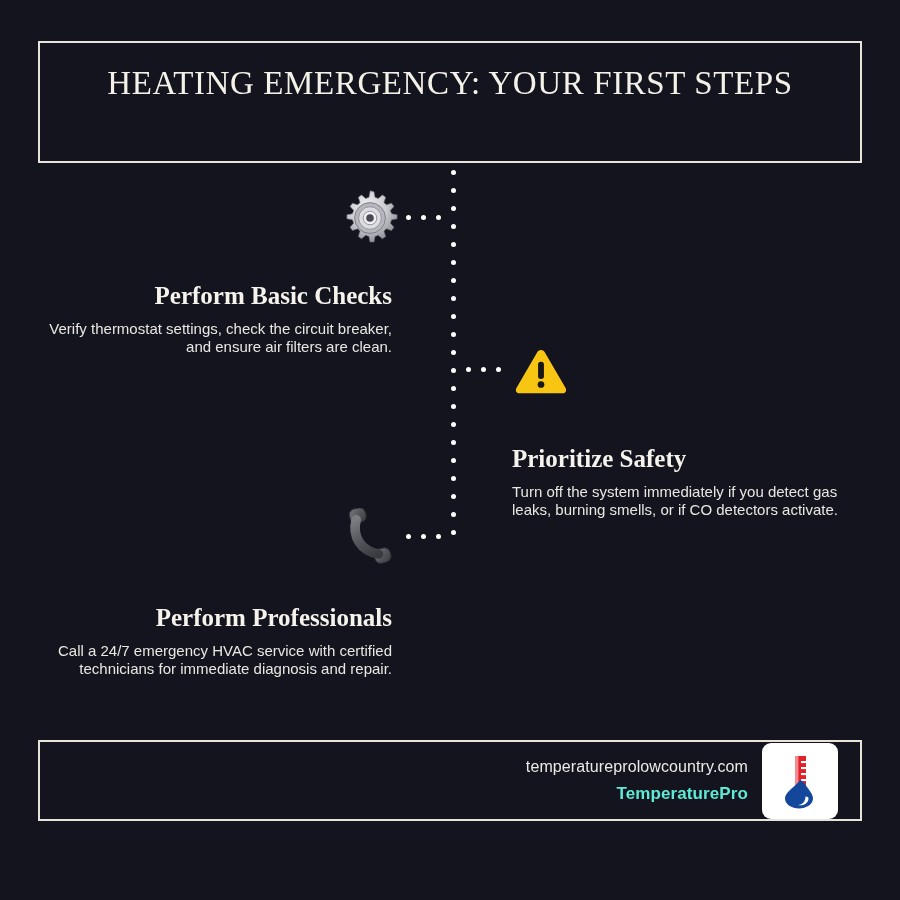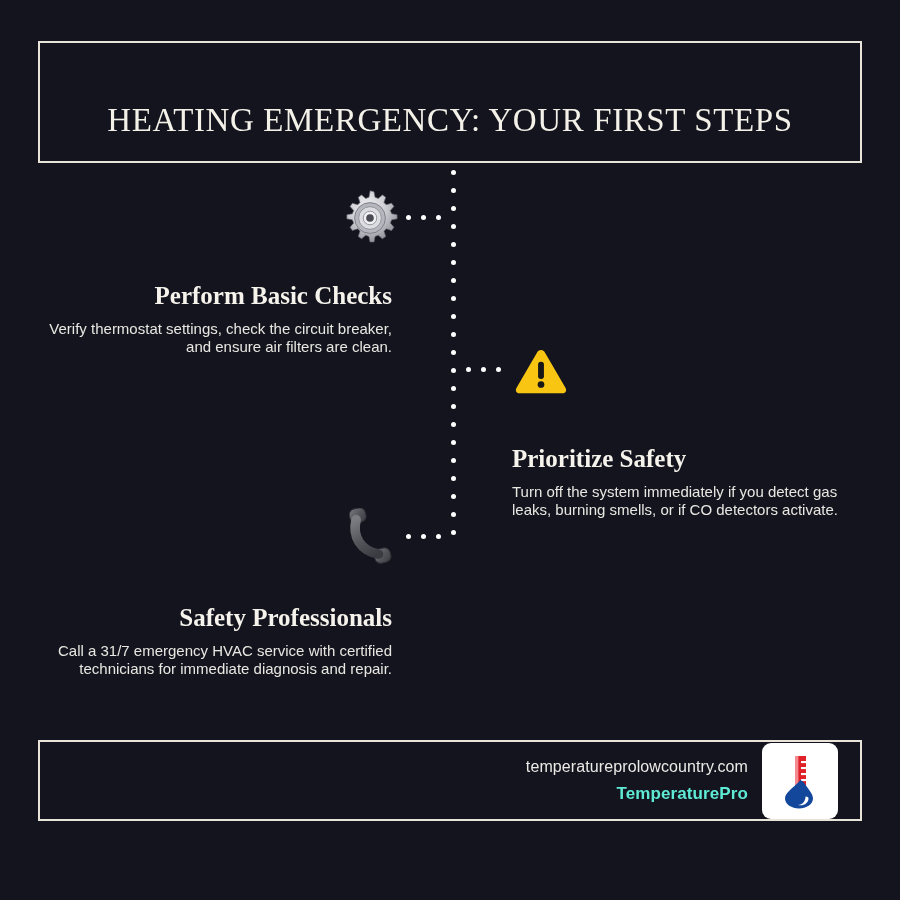--- a/index.html
+++ b/index.html
@@ -25,21 +25,21 @@
   
   .title-box {
     position: absolute;
     left: 38px;
     top: 41px;
     width: 824px;
     height: 122px;
     border: 2px solid #e8e4da;
     box-sizing: border-box;
     display: flex;
-    align-items: flex-end;
+    align-items: flex-start;
     justify-content: center;
   }
   .title-text {
     font-family: "Liberation Serif", serif;
     font-size: 33px;
     letter-spacing: 0.6px;
     color: #f4f1e9;
     text-align: center;
     white-space: nowrap;
     font-weight: normal;
@@ -225,22 +225,22 @@
     <h2>Prioritize Safety</h2>
     <p>Turn off the system immediately if you detect gas leaks, burning smells, or if CO detectors activate.</p>
   </div>
 
   <div class="block left" style="top:282px;">
     <h2>Perform Basic Checks</h2>
     <p>Verify thermostat settings, check the circuit breaker, and ensure air filters are clean.</p>
   </div>
 
   <div class="block left" style="top:604px;">
-    <h2>Safety Professionals</h2>
-    <p>Call a 31/7 emergency HVAC service with certified technicians for immediate diagnosis and repair.</p>
+    <h2>Perform Professionals</h2>
+    <p>Call a 24/7 emergency HVAC service with certified technicians for immediate diagnosis and repair.</p>
   </div>
 
   <div class="footer-box">
     <div class="footer-inner">
       <div class="footer-text">
         <span class="footer-url">temperatureprolowcountry.com</span>
         <span class="footer-brand">TemperaturePro</span>
       </div>
       <div class="logo-tile">
         <svg width="56" height="58" viewBox="0 0 56 58">

